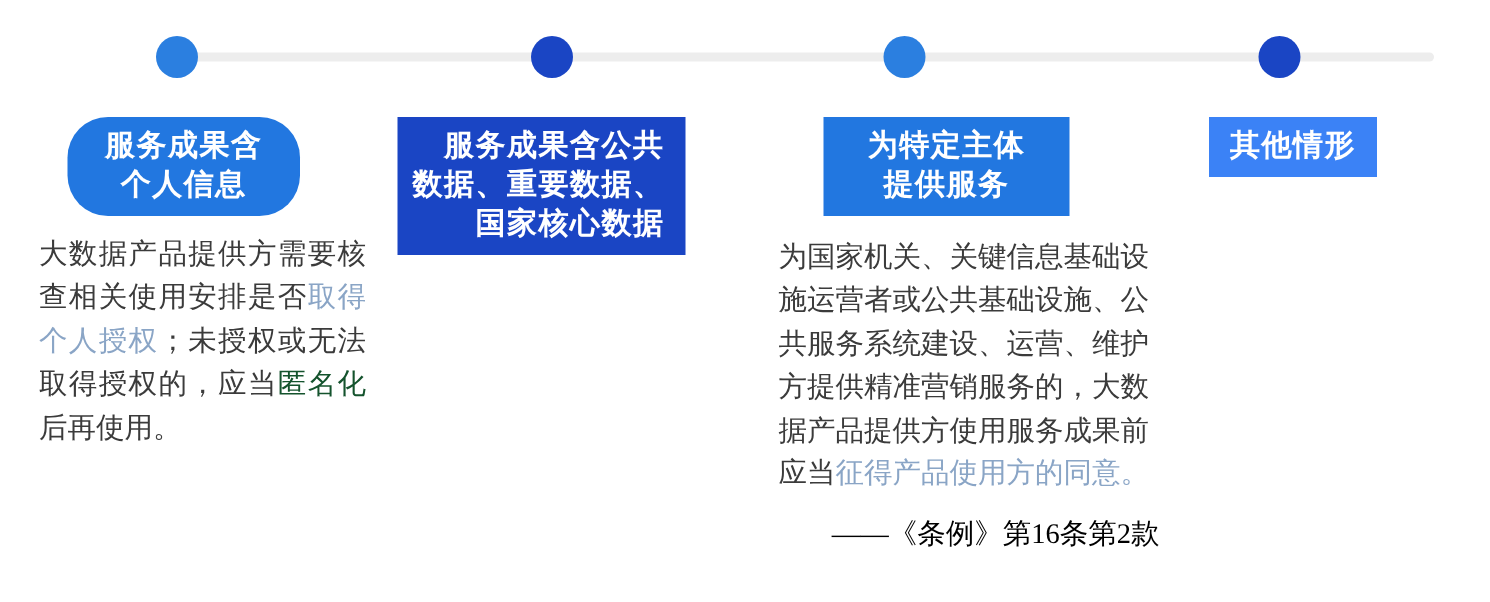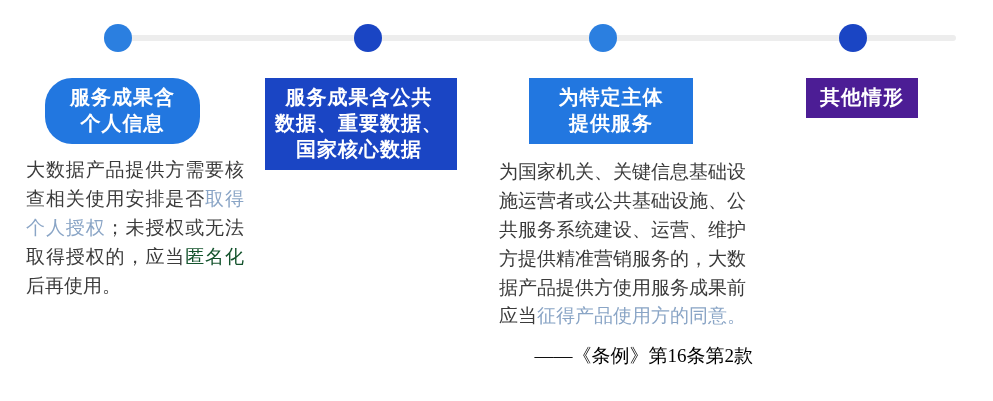--- a/index.html
+++ b/index.html
@@ -47,40 +47,40 @@
   #dot-3 { left: 589px; }
   #dot-4 { left: 839px; }
 
   
   .column {
     position: absolute;
     top: 78px;
   }
   #column-1 { left: 20px;  width: 232px; }
   #column-2 { left: 263px; width: 196px; }
-  #column-3 { left: 492px; width: 262px; }
+  #column-3 { left: 512px; width: 262px; }
   #column-4 { left: 760px; width: 228px; }
 
   .header-box {
     display: inline-block;
     padding: 6px 14px 8px 14px;
     color: #ffffff;
     font-weight: bold;
     font-size: 20px;
     line-height: 1.30;
     letter-spacing: 1px;
     text-align: center;
     white-space: pre-line;
     box-sizing: border-box;
   }
   .header-box.light { background: #2277e0; }
   .header-box.dark  { background: #1a45c4; }
 
   #header-1 { width: 155px; margin-left: 25px; border-radius: 27px; }
-  #header-2 { width: 192px; margin-left: 2px; text-align: center; padding-left: 10px; }
+  #header-2 { width: 192px; margin-left: 2px; text-align: right; padding-left: 10px; }
   #header-3 { width: 164px; margin-left: 37px; }
   #header-4 { width: 112px; margin-left: 46px; }
 
   .body-text {
     margin-top: 10px;
     font-size: 19px;
     line-height: 1.52;
     color: #3b3b3b;
     text-align: justify;
     text-justify: inter-ideograph;
@@ -125,14 +125,14 @@
 </div>
 
 <div id="column-3" class="column">
   <div id="header-3" class="header-box light" style="background: rgb(34, 119, 224);">为特定主体
 提供服务</div>
   <div id="body-3" class="body-text"><span>为国家机关、关键信息基础设施运营者或公共基础设施、公共服务系统建设、运营、维护方提供精准营销服务的，大数据产品提供方使用服务成果前应当</span><span class="hl" style="color: rgb(138, 165, 198);">征得产品使用方的同意。</span></div>
   <div id="citation-3" class="citation">——《条例》第16条第2款</div>
 </div>
 
 <div id="column-4" class="column">
-  <div id="header-4" class="header-box dark" style="background: #4c1d95;">其他情形</div>
+  <div id="header-4" class="header-box dark" style="background: #3b82f6;">其他情形</div>
 </div>
 
 </body></html>

